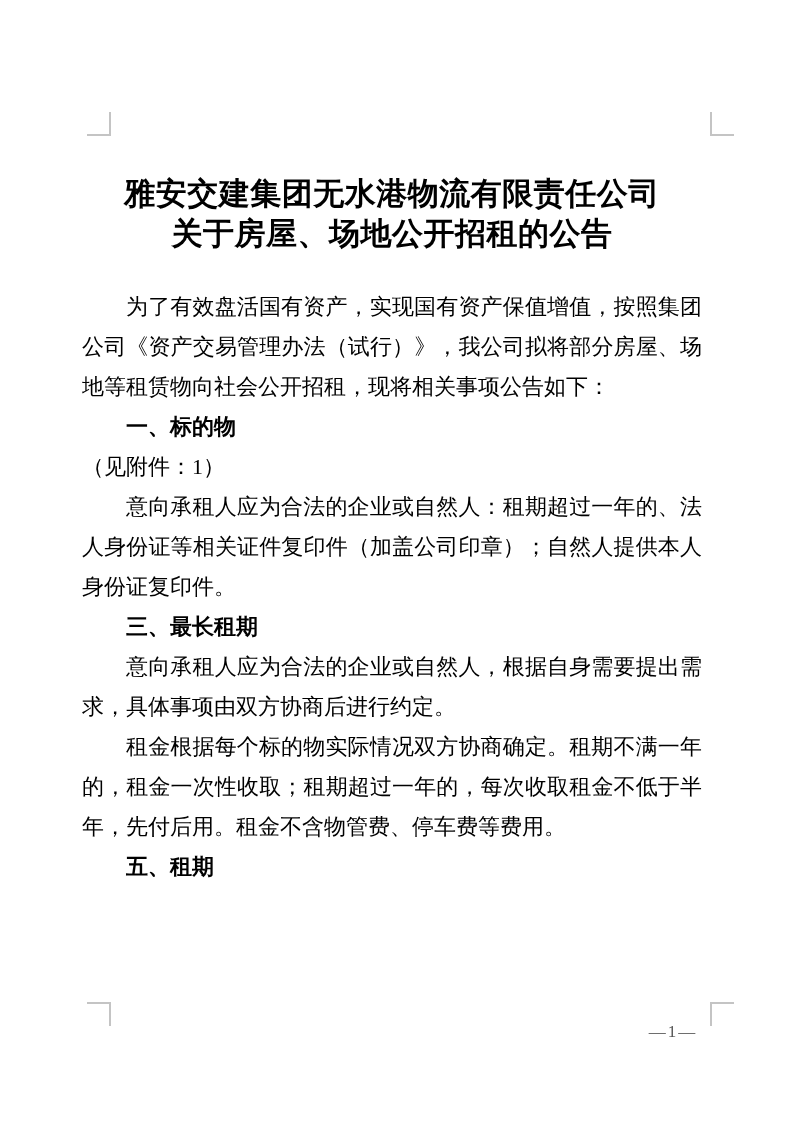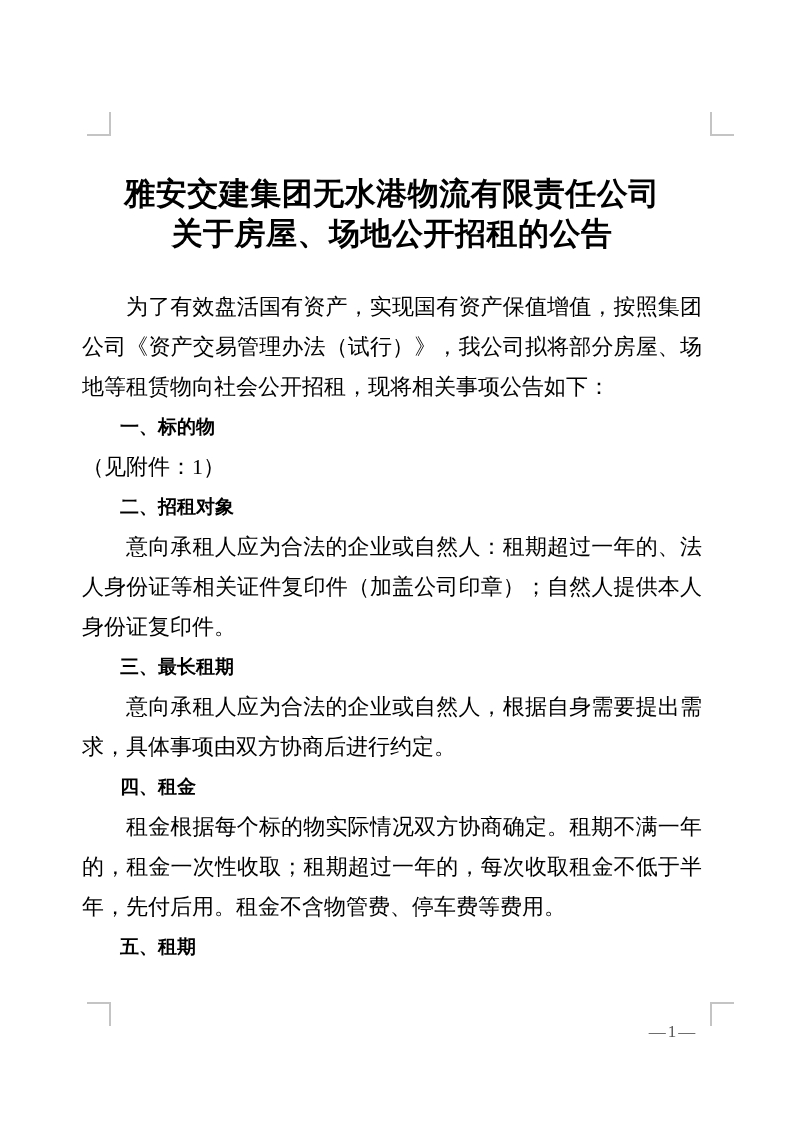--- a/index.html
+++ b/index.html
@@ -36,21 +36,21 @@
   .body-text {
     font-size: 22px;
     line-height: 40px;
     text-align: justify;
     text-justify: inter-ideograph;
   }
   .indent { text-indent: 2em; }
   .heading {
     font-family: "Liberation Sans", "DejaVu Sans", sans-serif;
     font-weight: bold;
-    font-size: 19px;
+    font-size: 22px;
     line-height: 40px;
     text-indent: 2em;
   }
   .page-number {
     position: absolute;
     left: 628px; top: 1022px;
     width: 90px;
     text-align: center;
     font-size: 17px;
     color: #555;
@@ -81,27 +81,25 @@
     <div class="title">
       <div class="title-line">雅安交建集团无水港物流有限责任公司</div>
       <div class="title-line">关于房屋、场地公开招租的公告</div>
     </div>
 
     <p class="body-text indent intro">为了有效盘活国有资产，实现国有资产保值增值，按照集团公司《资产交易管理办法（试行）》，我公司拟将部分房屋、场地等租赁物向社会公开招租，现将相关事项公告如下：</p>
 
     <p class="heading">一、标的物</p>
     <p class="body-text">（见附件：1）</p>
 
-    <p class="heading">二、招租对象</p>
     <p class="body-text indent">意向承租人应为合法的企业或自然人：租期超过一年的、法人身份证等相关证件复印件（加盖公司印章）；自然人提供本人身份证复印件。</p>
 
     <p class="heading">三、最长租期</p>
     <p class="body-text indent">意向承租人应为合法的企业或自然人，根据自身需要提出需求，具体事项由双方协商后进行约定。</p>
 
-    <p class="heading">四、租金</p>
     <p class="body-text indent">租金根据每个标的物实际情况双方协商确定。租期不满一年的，租金一次性收取；租期超过一年的，每次收取租金不低于半年，先付后用。租金不含物管费、停车费等费用。</p>
 
     <p class="heading">五、租期</p>
 
   </div>
 
   <div class="page-number">—1—</div>
 
 </div>
 

